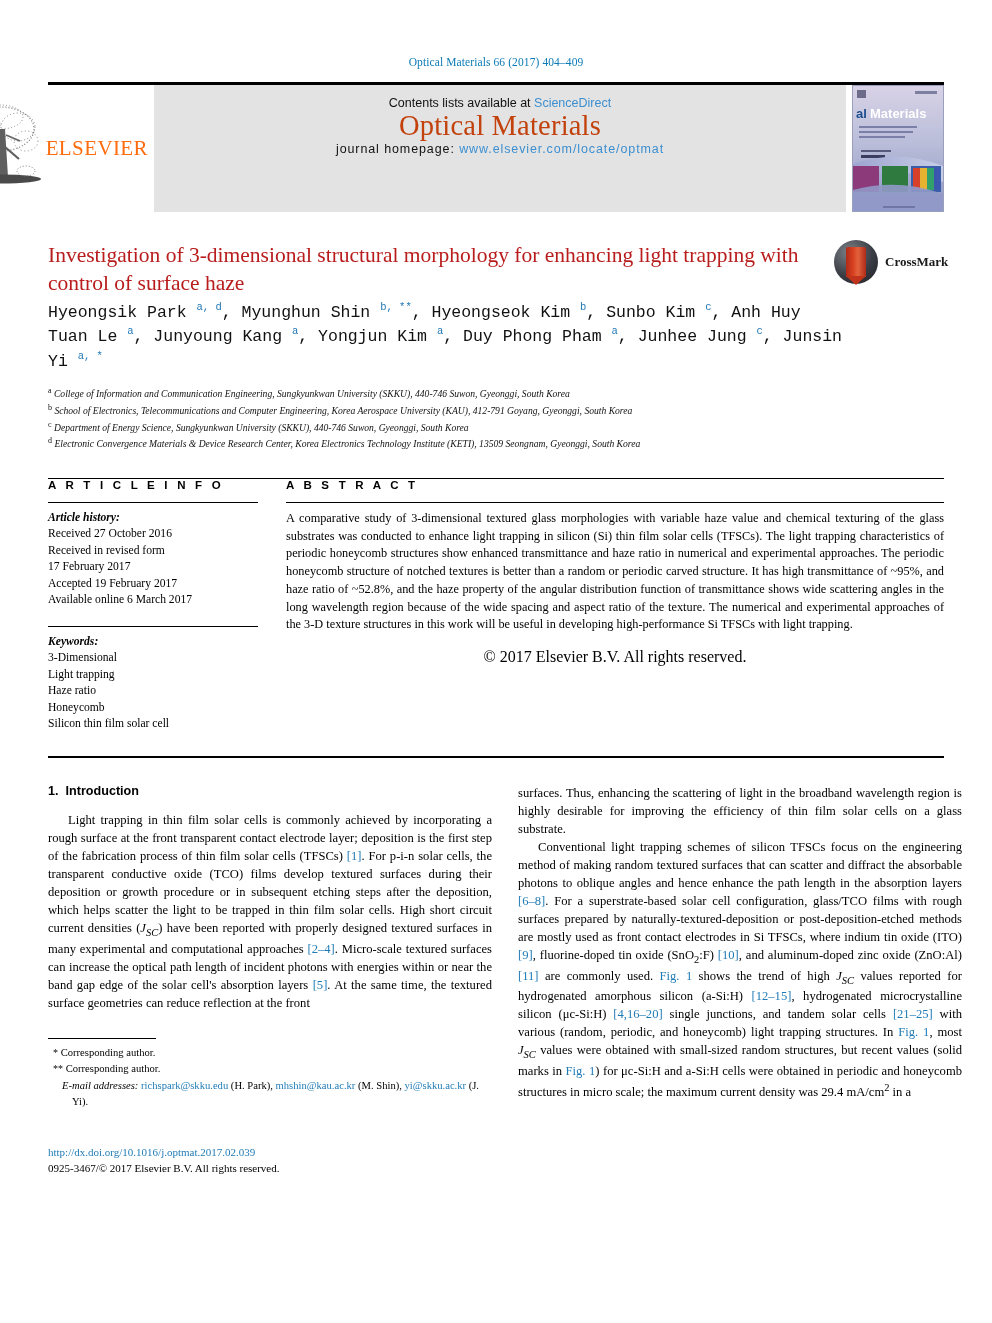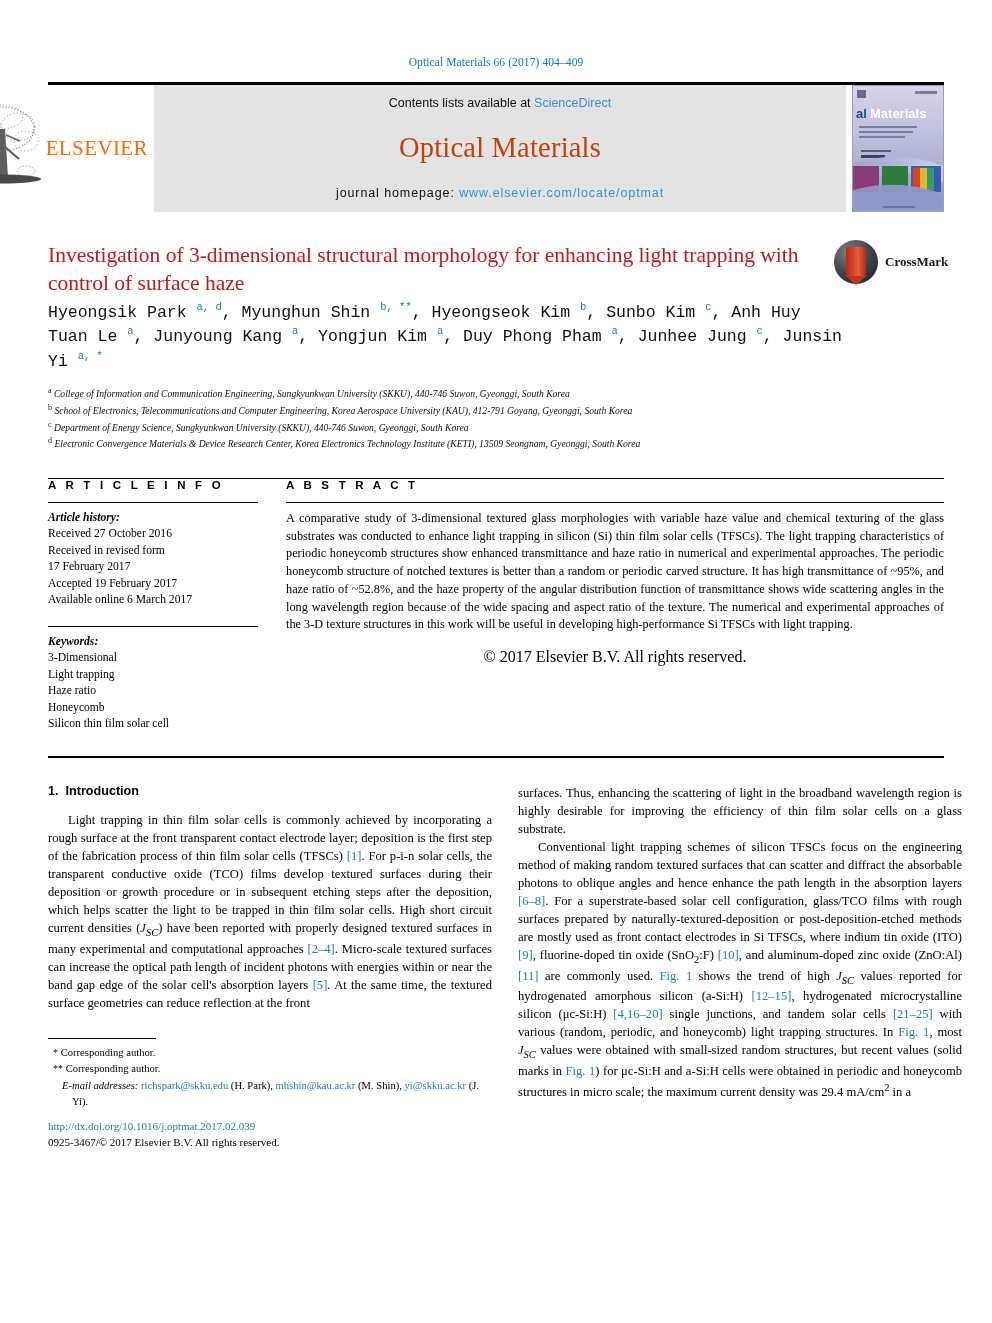--- a/index.html
+++ b/index.html
@@ -52,21 +52,20 @@
     line-height: 1;
     margin-top: 1px;
   }
   .contents-band {
     flex: 1 1 auto;
     background: #e3e3e3;
     margin-left: 6px;
     margin-right: 6px;
     display: flex;
     flex-direction: column;
-    justify-content: space-between;
     align-items: center;
     padding: 11px 0 12px 0;
   }
   .contents-line {
     font-family: "Liberation Sans", sans-serif;
     font-size: 12.5px;
     color: #111;
   }
   .contents-line a, .sd-link { color: #3c8fd0; text-decoration: none; }
   .journal-name {
@@ -177,21 +176,21 @@
 
   .footnotes {
     margin-top: 26px; font-size: 10.6px; line-height: 1.5;
   }
   .fn-rule { width: 108px; border-top: 1px solid #000; margin-bottom: 6px; }
   .fn-line { padding-left: 14px; text-indent: -9px; }
   .fn-mark { font-size: 10px; }
   .emails { padding-left: 24px; text-indent: -10px; margin-top: 1px; }
   .emails .em-lbl { font-style: italic; }
 
-  .doi-block { margin-top: 8px; font-size: 11px; line-height: 1.5; }
+  .doi-block { margin-top: 34px; font-size: 11px; line-height: 1.5; }
   .doi-link { color: #1f7bb6; }
 </style>
 </head>
 <body>
 
 <div class="page">
 
   <div class="running-head">Optical Materials 66 (2017) 404–409</div>
 
   <div class="masthead">

